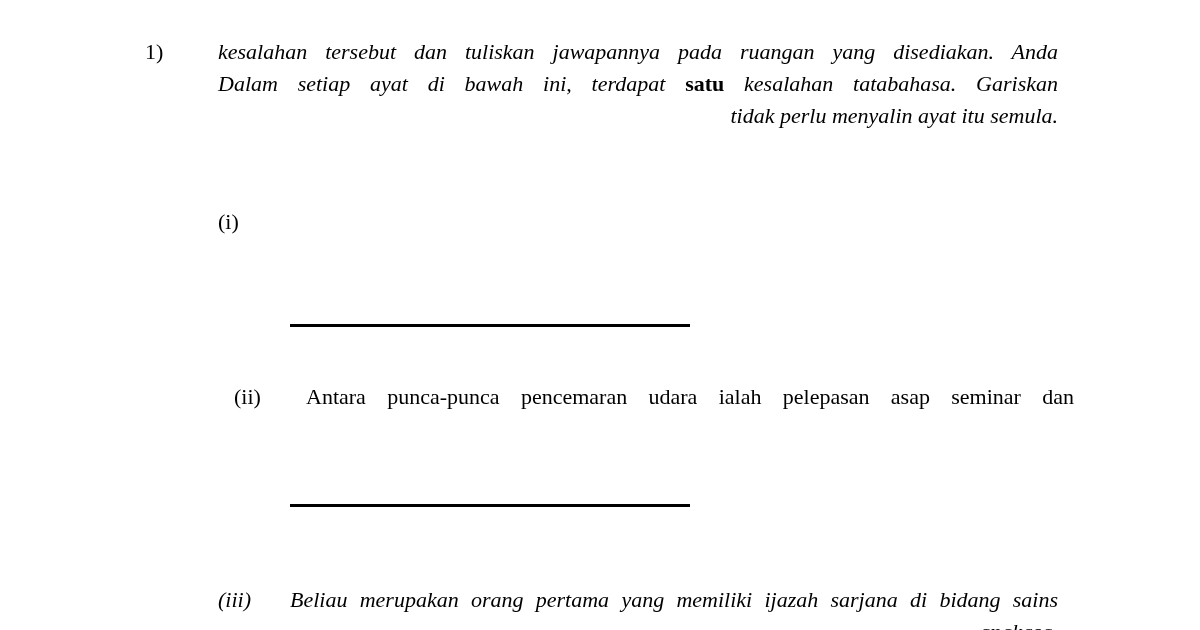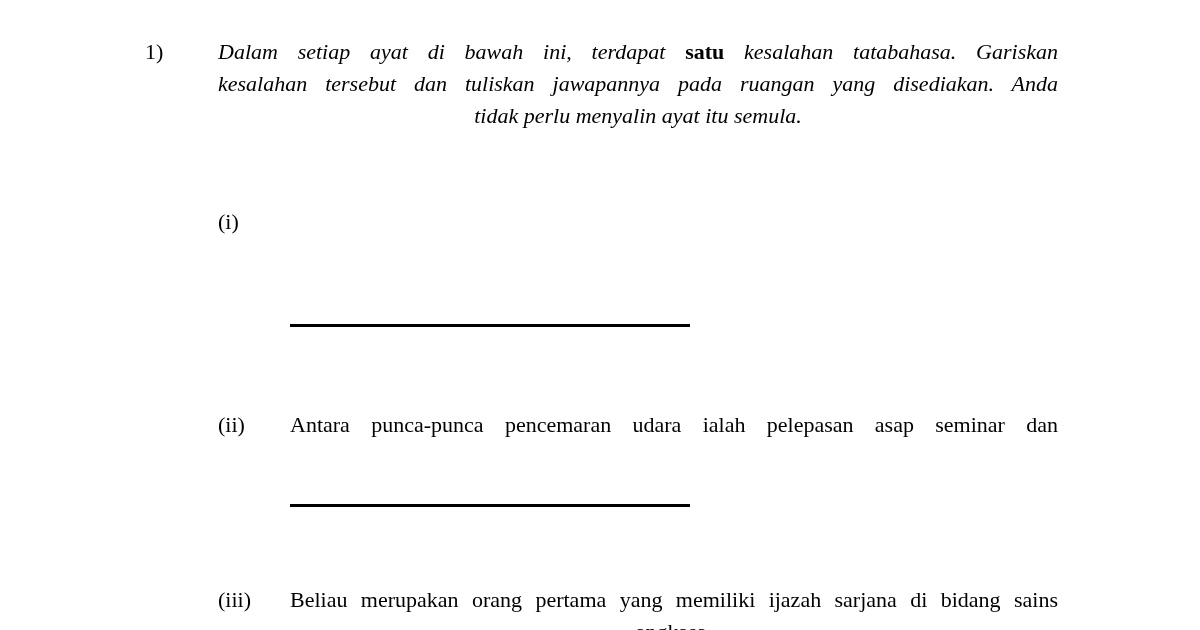--- a/index.html
+++ b/index.html
@@ -36,49 +36,49 @@
     left: 290px;
     width: 768px;
   }
   .jline {
     white-space: nowrap;
     text-align: justify;
     text-align-last: justify;
   }
   .lline {
     white-space: nowrap;
-    text-align: center;
+    text-align: right;
   }
   .bold-upright {
     font-style: normal;
     font-weight: bold;
   }
   .answer-line {
     position: absolute;
     left: 290px;
     width: 400px;
     height: 3px;
     background: #000000;
   }
   .answer-line-1 { top: 324px; }
   .answer-line-2 { top: 504px; }
   .item-i   { top: 206px; }
-  .item-ii  { top: 409px; }
-  .item-iii { top: 584px; }
+  .item-ii  { top: 381px; margin-left: 16px; }
+  .item-iii { top: 584px; font-style: italic; }
 </style>
 </head>
 <body>
 
 <div class="page">
 
   <div class="qnum">1)</div>
 
   <div class="instruction">
+    <div class="jline">kesalahan tersebut dan tuliskan jawapannya pada ruangan yang disediakan.  Anda</div>
     <div class="jline"><span>Dalam setiap ayat di bawah ini, terdapat</span> <span class="bold-upright">satu</span> <span>kesalahan tatabahasa. Gariskan</span></div>
-    <div class="jline">kesalahan tersebut dan tuliskan jawapannya pada ruangan yang disediakan.  Anda</div>
     <div class="lline">tidak perlu menyalin ayat itu semula.</div>
   </div>
 
   <div class="item-label item-i">(i)</div>
   <div class="item-text item-i">
   </div>
 
   <div class="answer-line answer-line-1"></div>
 
   <div class="item-label item-ii">(ii)</div>

